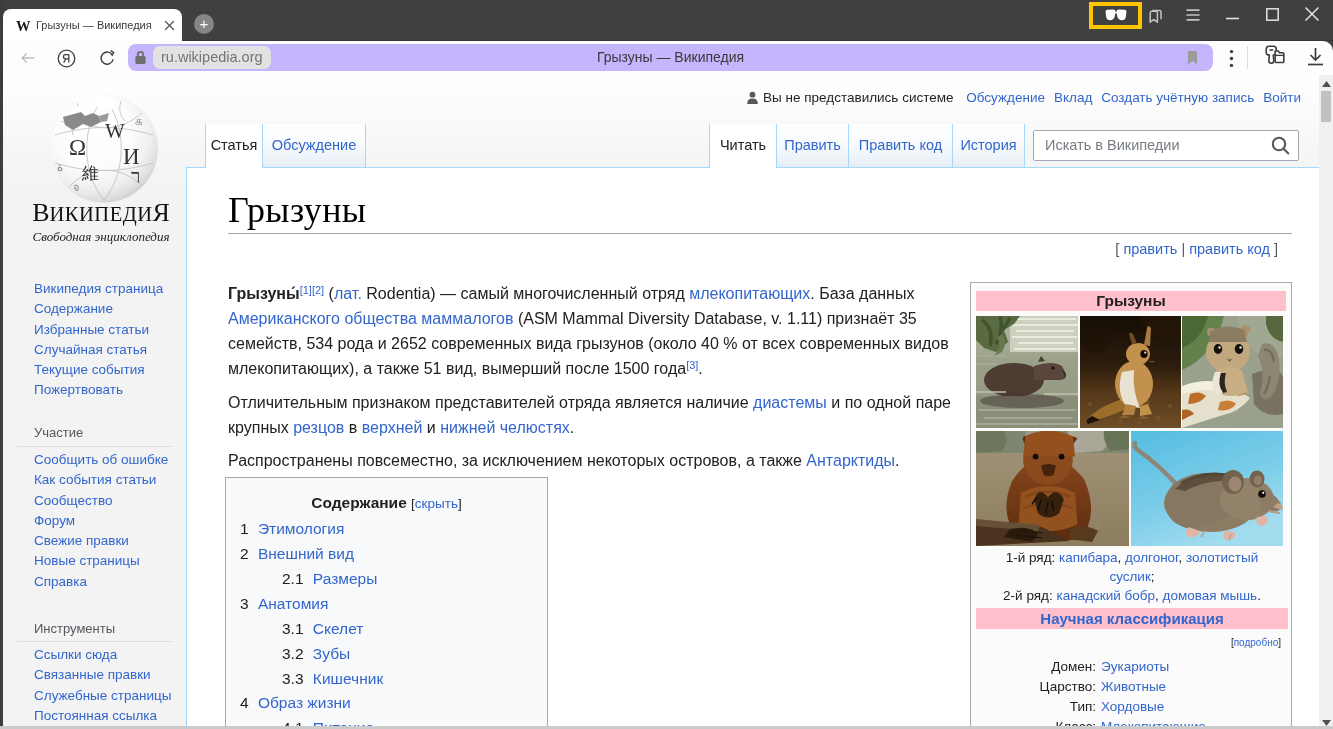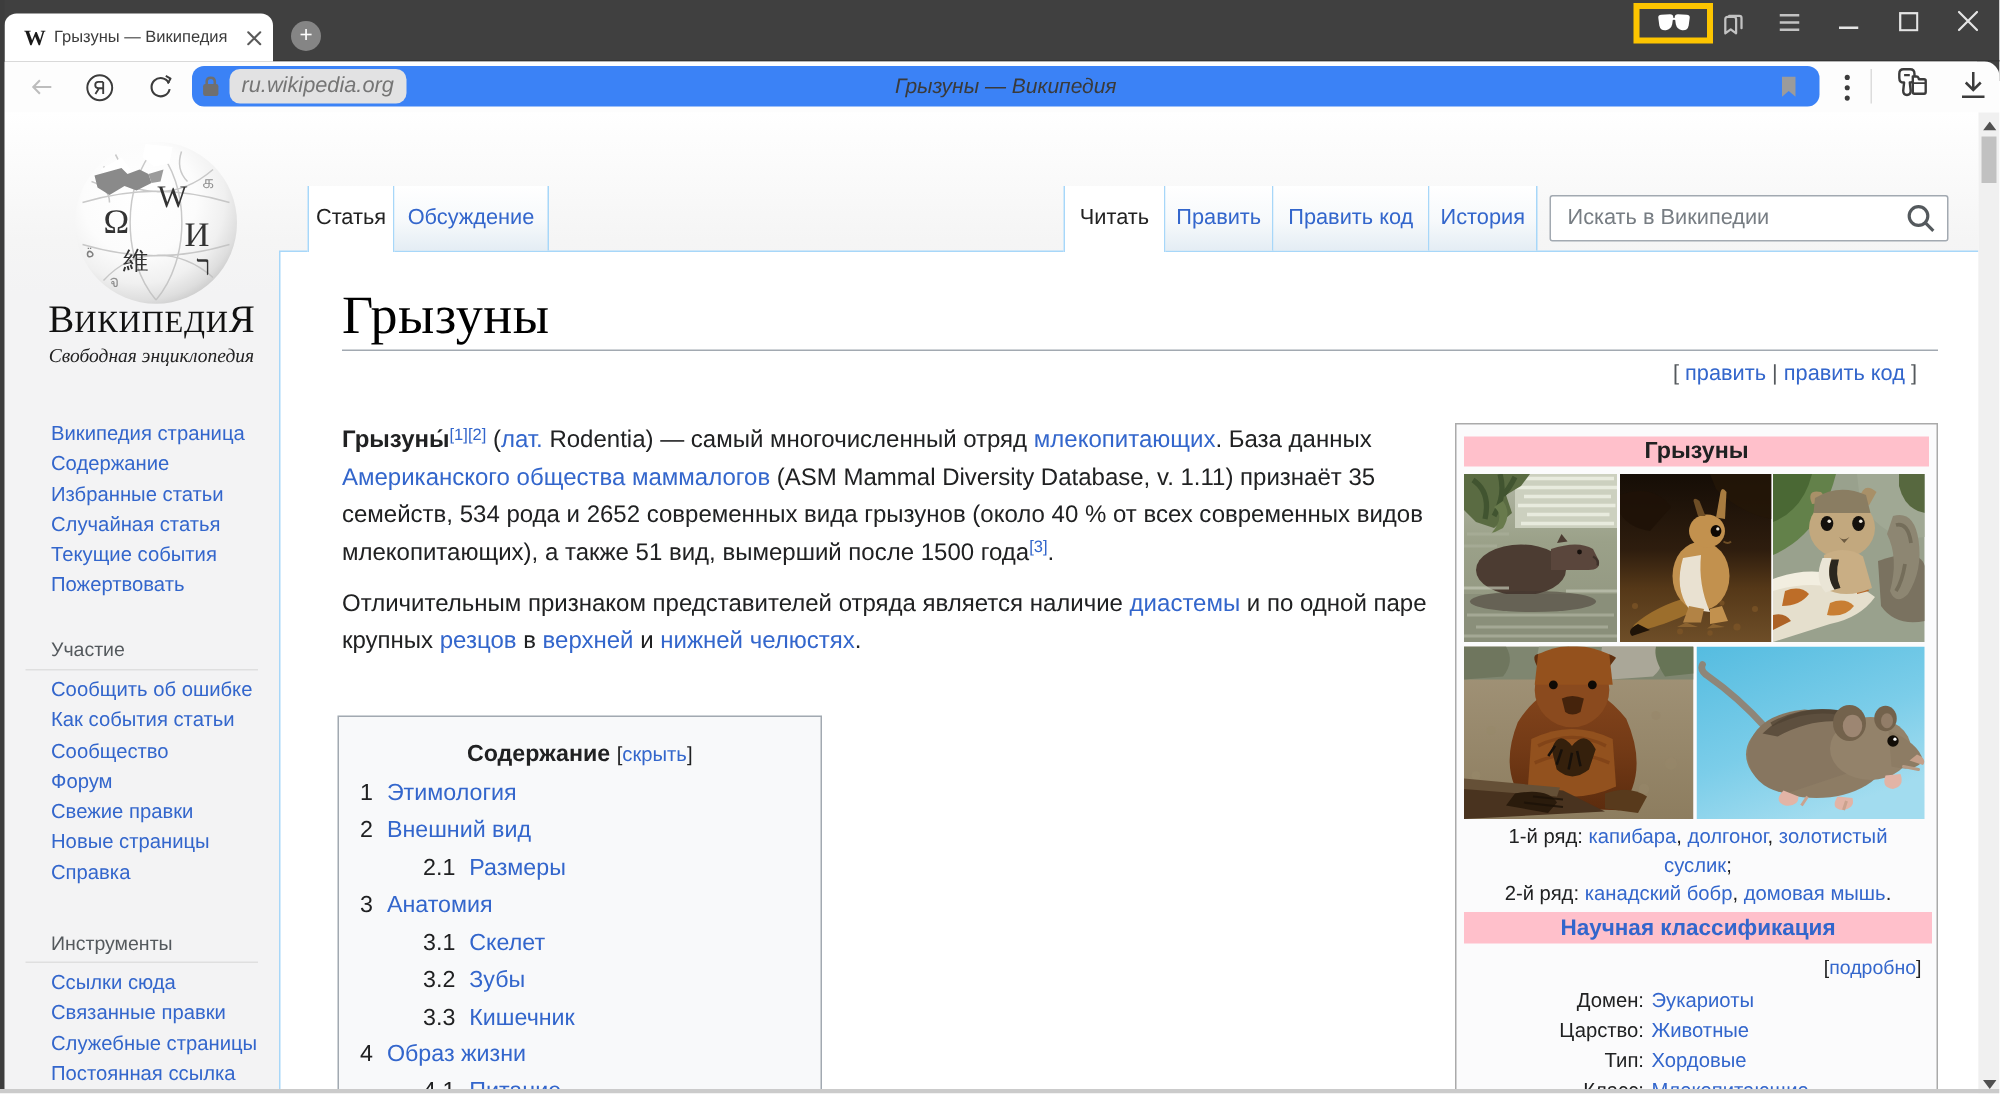--- a/index.html
+++ b/index.html
@@ -8,21 +8,21 @@
 a { text-decoration:none; color:#3366cc; }
 
 
 #tabbar { position:absolute; left:0; top:0; width:1333px; height:41px; background:#404040; }
 #tab { position:absolute; left:3px; top:9px; width:179px; height:32px; background:#fff; border-radius:8px 8px 0 0; }
 #tab .fav { position:absolute; left:13px; top:9px; font-family:"Liberation Serif",serif; font-size:14.5px; font-weight:bold; color:#1a1a1a; }
 #tab .ttl { position:absolute; left:33px; top:10px; font-size:11px; color:#3c3c3c; white-space:nowrap; }
 #tab .cls { position:absolute; left:155px; top:8px; font-size:13px; color:#5a5a5a; }
 #newtab { position:absolute; left:194px; top:14px; width:20px; height:20px; border-radius:50%; background:#858585; color:#fdfdfd; font-size:15px; line-height:19px; text-align:center; }
 #toolbar { position:absolute; left:3px; top:41px; width:1330px; height:34px; background:#fdfdfd; border-top-right-radius:10px; }
-#omnibox { position:absolute; left:125px; top:3px; width:1085px; height:27px; background:#3b82f6; border-radius:8px;font-style:italic; }
+#omnibox { position:absolute; left:125px; top:3px; width:1085px; height:27px; background:#c4b5fd; border-radius:8px; }
 #urlpill { position:absolute; left:25px; top:2px; height:23px; background:#e2e2e3; border-radius:7px; padding:0 8px; line-height:23px; font-size:14.5px; color:#757575; }
 #pgtitle { position:absolute; left:0; top:0; width:100%; text-align:center; line-height:27px; font-size:14px; color:#3a3a3a; }
 
 
 #page { position:absolute; left:3px; top:75px; width:1316px; height:652px;
   background:linear-gradient(180deg,#ffffff 0px,#fbfbfb 35px,#f5f5f5 85px,#f3f3f4 120px,#f3f3f4 100%); overflow:hidden; }
 #contentbox { position:absolute; left:183px; top:93px; width:1133px; height:559px; background:#fff; border-left:1px solid #a7d7f9; }
 #topline { position:absolute; left:183px; top:92px; width:1133px; height:1px; background:#a7d7f9; }
 
 
@@ -229,20 +229,27 @@
     <div class="shead" style="top:546px;">Инструменты</div>
     <div class="sline" style="top:566px;"></div>
     <div class="snav" style="top:570px;">
       <a>Ссылки сюда</a>
         <a>Связанные правки</a>
         <a>Служебные страницы</a>
         <a>Постоянная ссылка</a>
     </div>
   </div>
 
+  <div id="pbar">
+    <svg style="vertical-align:-2px;margin-right:4px;" width="13" height="13" viewBox="0 0 13 13">
+        <circle cx="6.5" cy="3.7" r="2.9" fill="#54595d"></circle>
+        <path d="M1.2 13 Q1.2 7.6 6.5 7.6 Q11.8 7.6 11.8 13 Z" fill="#54595d"></path>
+      </svg><span class="you">Вы не представились системе</span>
+    <a>Обсуждение</a><a>Вклад</a><a>Создать учётную запись</a><a>Войти</a>
+  </div>
 
   <div class="wtab on first" style="left:202px;width:58px;color:#222;">Статья</div>
   <div class="wtab" style="left:260px;width:103px;"><a>Обсуждение</a></div>
   <div class="wtab on first" style="left:706px;width:68px;color:#222;">Читать</div>
   <div class="wtab" style="left:774px;width:72px;"><a>Править</a></div>
   <div class="wtab" style="left:846px;width:104px;"><a>Править код</a></div>
   <div class="wtab" style="left:950px;width:72px;"><a>История</a></div>
   <div id="searchbox">
     <span class="ph">Искать в Википедии</span>
     <svg style="position:absolute;right:7px;top:5px;" width="20" height="20" viewBox="0 0 19 19">
@@ -256,20 +263,23 @@
 
   <div class="para" style="top:205.5px;">
     <b>Грызуны́</b><sup><a>[1]</a><a>[2]</a></sup> (<a>лат.</a> Rodentia) — самый многочисленный отряд <a>млекопитающих</a>. База данных<br>
     <a>Американского общества маммалогов</a> (ASM Mammal Diversity Database, v. 1.11) признаёт 35<br>
     семейств, 534 рода и 2652 современных вида грызунов (около 40 % от всех современных видов<br>
     млекопитающих), а также 51 вид, вымерший после 1500 года<sup><a>[3]</a></sup>.
   </div>
   <div class="para" style="top:315px;">
     Отличительным признаком представителей отряда является наличие <a>диастемы</a> и по одной паре<br>
     крупных <a>резцов</a> в <a>верхней</a> и <a>нижней челюстях</a>.
+  </div>
+  <div class="para" style="top:373px;">
+    Распространены повсеместно, за исключением некоторых островов, а также <a>Антарктиды</a>.
   </div>
 
   <div id="toc">
     <div class="tt" style="margin-top:16px;"><b>Содержание</b> <span style="font-size:13.5px;color:#202122;">[<a>скрыть</a>]</span></div>
   </div>
   <div class="tocrow" style="top:445px;">1 <a style="margin-left:5px;">Этимология</a></div>
   <div class="tocrow" style="top:470px;">2 <a style="margin-left:5px;">Внешний вид</a></div>
   <div class="tocrow" style="left:279px;top:495px;">2.1 <a style="margin-left:5px;">Размеры</a></div>
   <div class="tocrow" style="top:520px;">3 <a style="margin-left:5px;">Анатомия</a></div>
   <div class="tocrow" style="left:279px;top:545px;">3.1 <a style="margin-left:5px;text-align:center;">Скелет</a></div>
@@ -449,21 +459,21 @@
         <path d="M94 100 q-5 8 3 9 q9 -1 7 -8 Z" fill="#e2b4a6"></path>
         <path d="M126 86 q-3 8 5 9 q8 -2 5 -10 Z" fill="#e2b4a6"></path>
         <path d="M74 100 l-4 6 M100 103 l-2 6" stroke="#caa28e" stroke-width="2"></path>
       </svg>
     </div>
     <div class="cap" style="position:absolute;left:5px;top:265px;width:312px;">
       1-й ряд: <a>капибара</a>, <a>долгоног</a>, <a>золотистый</a><br><a>суслик</a>;<br>
       2-й ряд: <a>канадский бобр</a>, <a>домовая мышь</a>.
     </div>
     <div class="pink" style="position:absolute;left:5px;top:325px;width:312px;height:21px;line-height:21px;font-size:15px;"><a style="color:#36c;">Научная классификация</a></div>
-    <div style="position:absolute;right:10px;top:354px;font-size:13px;color:#202122;">[<a>подробно</a>]</div>
+    <div style="position:absolute;right:10px;top:354px;font-size:10px;color:#202122;">[<a>подробно</a>]</div>
     <div style="position:absolute;left:0;top:374px;width:125px;text-align:right;font-size:13.5px;line-height:20px;color:#202122;">Домен:<br>Царство:<br>Тип:<br>Класс:</div>
     <div style="position:absolute;left:130px;top:374px;font-size:13.5px;line-height:20px;"><a>Эукариоты</a><br><a>Животные</a><br><a>Хордовые</a><br><a>Млекопитающие</a></div>
   </div>
 </div>
 <div id="sbar">
   <svg style="position:absolute;left:2.5px;top:6px;" width="9" height="6" viewBox="0 0 9 6">
       <path d="M4.5 0 L9 6 L0 6 Z" fill="#505050"></path>
     </svg>
   <div id="sthumb"></div>
   <svg style="position:absolute;left:2.5px;top:645px;" width="9" height="6" viewBox="0 0 9 6">

